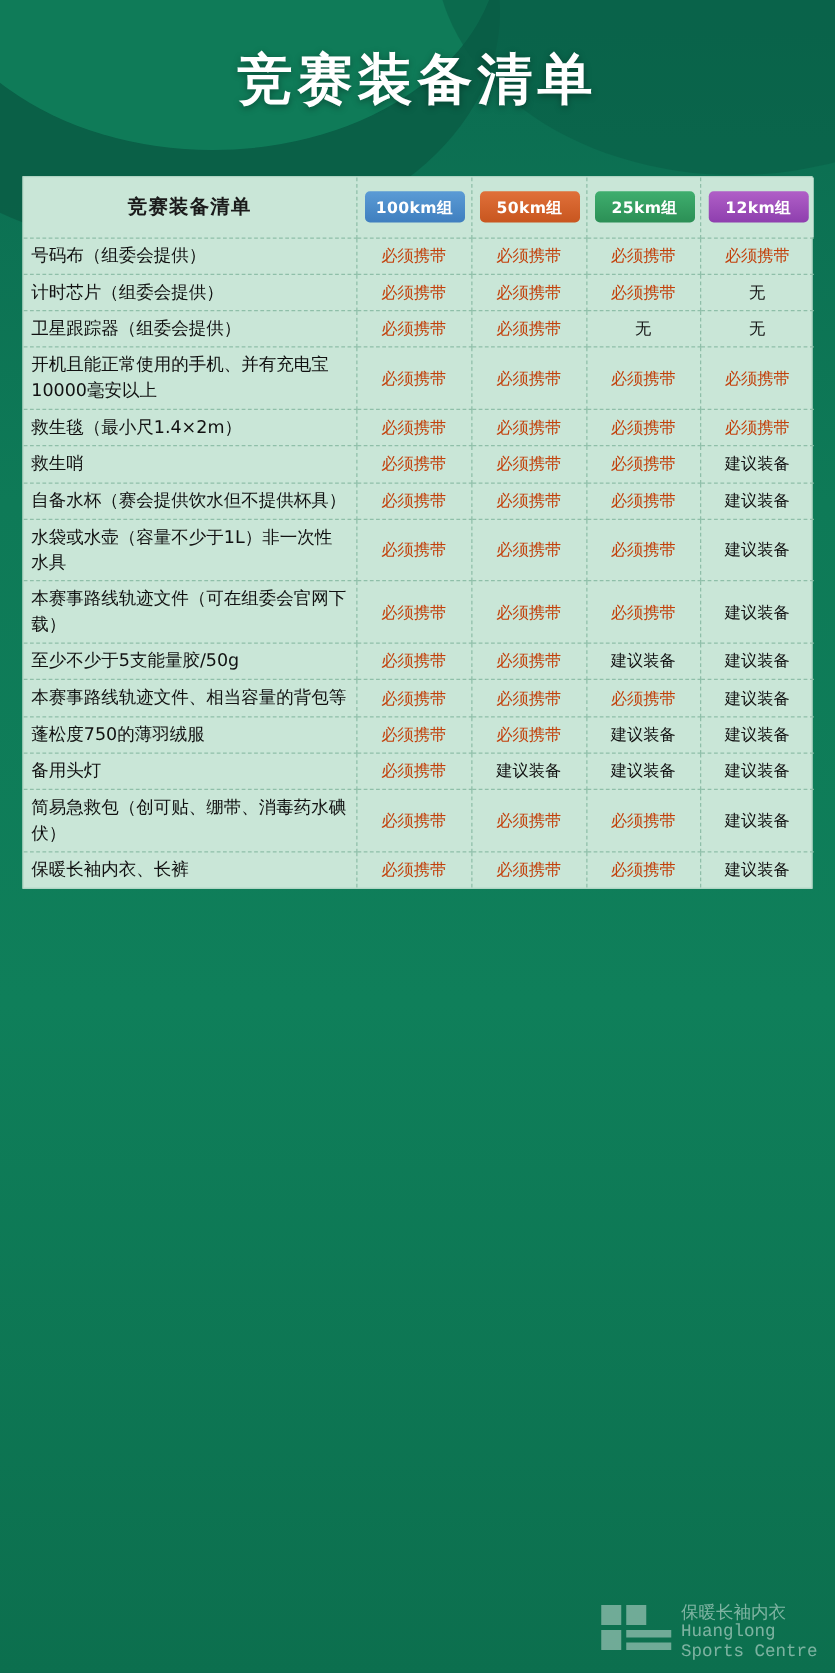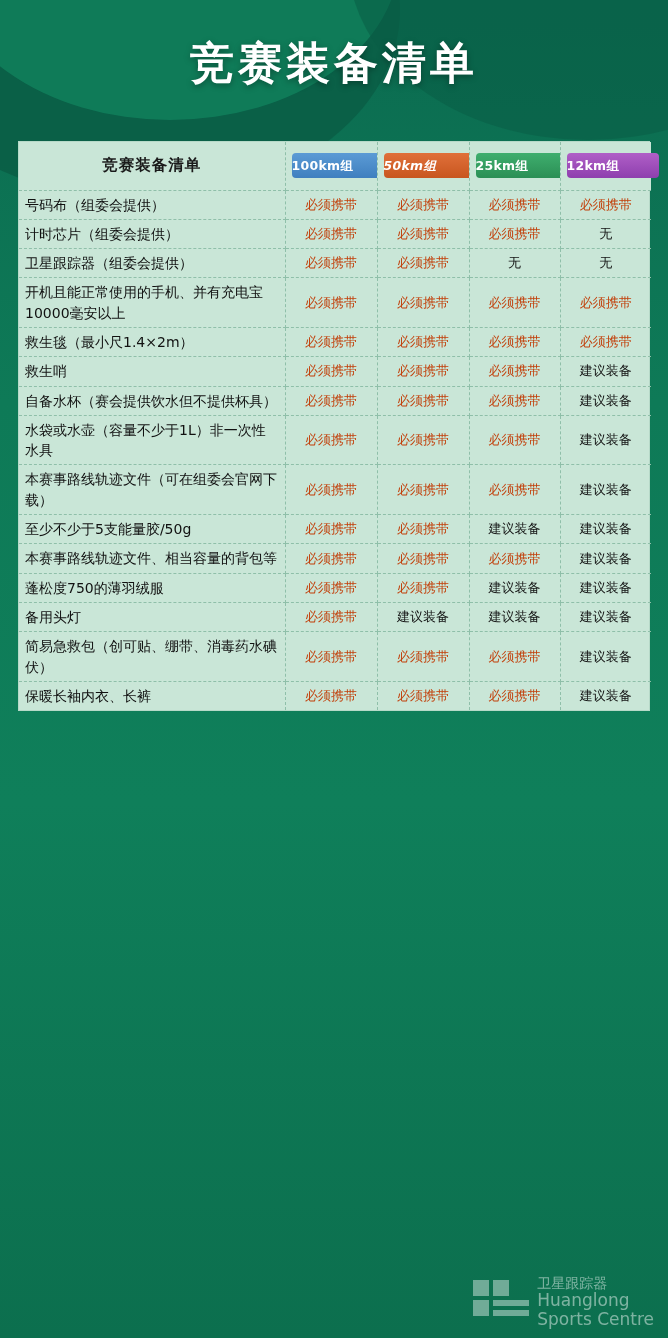--- a/index.html
+++ b/index.html
@@ -84,32 +84,32 @@
   .hdr-title {
     font-size: 15.5px;
     font-weight: bold;
     color: #1a1a1a;
     text-align: center;
     letter-spacing: 1px;
   }
   .chip {
     display: block;
     margin: 0 auto;
-    width: 92px;
+    width: 80px;
     height: 25px;
     line-height: 25px;
     border-radius: 4px;
     color: #fff;
     font-size: 12.5px;
     font-weight: bold;
-    text-align: left;
+    text-align: center;
     letter-spacing: .3px;
   }
   .chip.c1 { background: linear-gradient(180deg,#5b9bd5,#3f7fbf); }
-  .chip.c2 { background: linear-gradient(180deg,#e0703a,#c8561f); font-style: italic; }
+  .chip.c2 { background: linear-gradient(180deg,#e0703a,#c8561f); }
   .chip.c3 { background: linear-gradient(180deg,#3fae6e,#2b8f55); }
   .chip.c4 { background: linear-gradient(180deg,#b05fc7,#8e3fae); }
 
   td.item {
     font-size: 14px;
     line-height: 1.45;
     color: #111;
     text-align: left;
     padding: 6px 8px 6px 10px;
   }
@@ -140,21 +140,21 @@
     position: absolute;
     background: rgba(255,255,255,.75);
     display: block;
   }
   .wm-text {
     color: rgba(255,255,255,.85);
     line-height: 1.15;
     text-align: left;
   }
   .wm-cn { font-size: 14px; }
-  .wm-en1, .wm-en2 { font-size: 17px; }
+  .wm-en1, .wm-en2 { font-size: 14px; font-family: Liberation Mono, monospace; }
 </style>
 </head>
 <body>
 
 <div class="page">
   <div class="bg-swirl1"></div>
   <div class="bg-swirl2"></div>
   <div class="bg-swirl3"></div>
 
   <div class="title-wrap">
@@ -301,18 +301,18 @@
 
   <div class="watermark">
     <div class="wm-logo">
       <i style="left:0;top:0;width:16px;height:16px;"></i>
       <i style="left:20px;top:0;width:16px;height:16px;"></i>
       <i style="left:0;top:20px;width:16px;height:16px;"></i>
       <i style="left:20px;top:20px;width:36px;height:6px;"></i>
       <i style="left:20px;top:30px;width:36px;height:6px;"></i>
     </div>
     <div class="wm-text">
-      <div class="wm-cn">卫星跟踪器</div>
+      <div class="wm-cn">保暖长袖内衣</div>
       <div class="wm-en1">Huanglong</div>
       <div class="wm-en2">Sports Centre</div>
     </div>
   </div>
 </div>
 
 </body></html>

